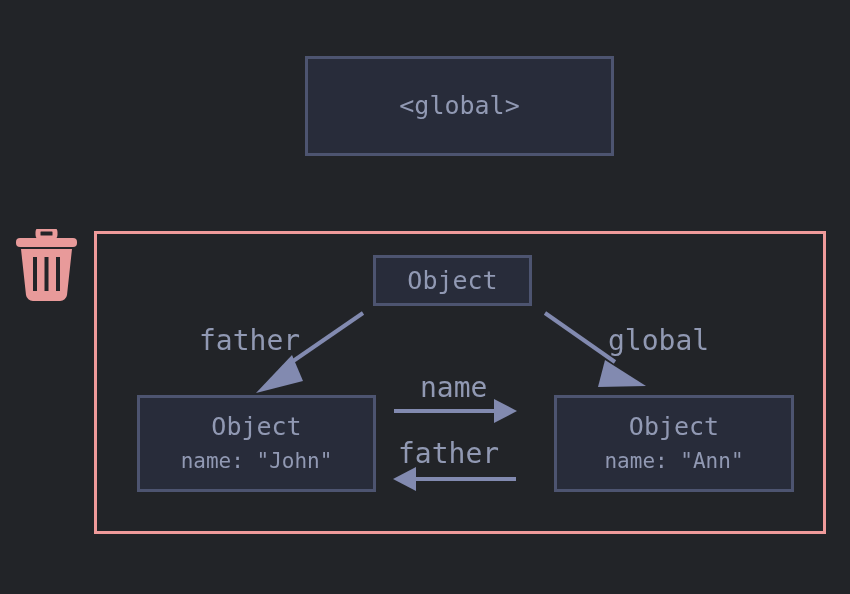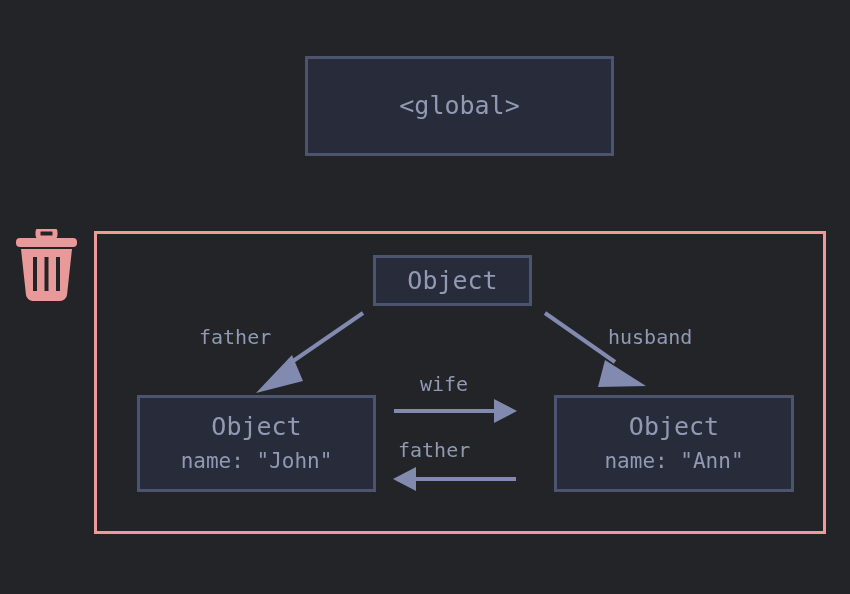--- a/index.html
+++ b/index.html
@@ -82,21 +82,21 @@
     top: 395px;
     width: 240px;
     height: 97px;
     gap: 6px;
   }
 
   
   .edge-label {
     position: absolute;
     color: #9199b3;
-    font-size: 20px;
+    font-size: 28px;
     font-family: "DejaVu Sans Mono", "Liberation Mono", monospace;
     white-space: pre;
     line-height: 1;
   }
   #label-father   { left: 199px; top: 327px; }
   #label-mother   { left: 608px; top: 327px; }
   #label-wife     { left: 420px; top: 374px; }
   #label-husband  { left: 398px; top: 440px; }
 
   
@@ -175,17 +175,17 @@
     <div class="obj-title">Object</div>
     <div class="obj-prop">name: "John"</div>
   </div>
 
   <div class="obj-box" id="ann-box">
     <div class="obj-title">Object</div>
     <div class="obj-prop">name: "Ann"</div>
   </div>
 
   <div class="edge-label" id="label-father">father</div>
-  <div class="edge-label" id="label-mother">husband</div>
-  <div class="edge-label" id="label-wife">wife</div>
+  <div class="edge-label" id="label-mother">global</div>
+  <div class="edge-label" id="label-wife">name</div>
   <div class="edge-label" id="label-husband">father</div>
 
 </div>
 
 </body></html>

